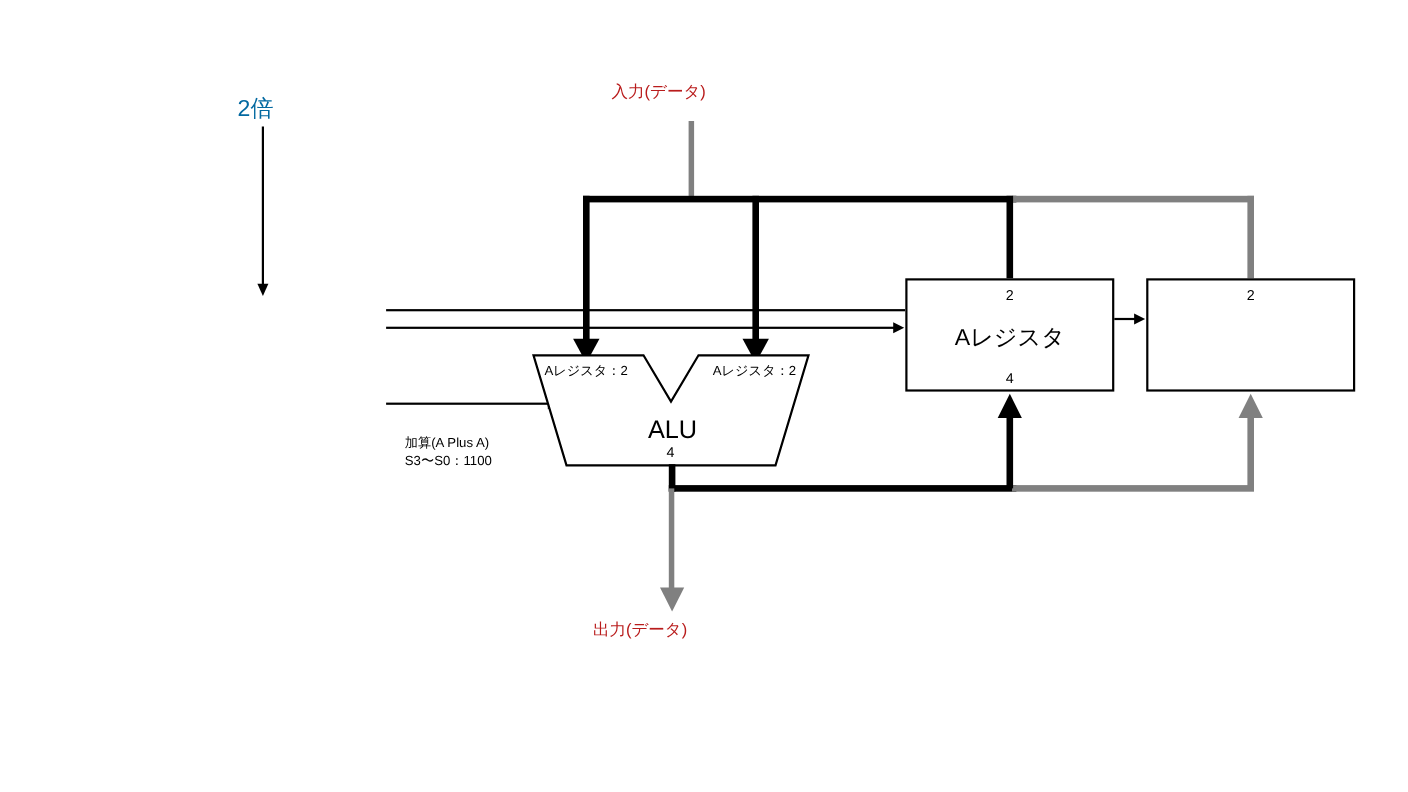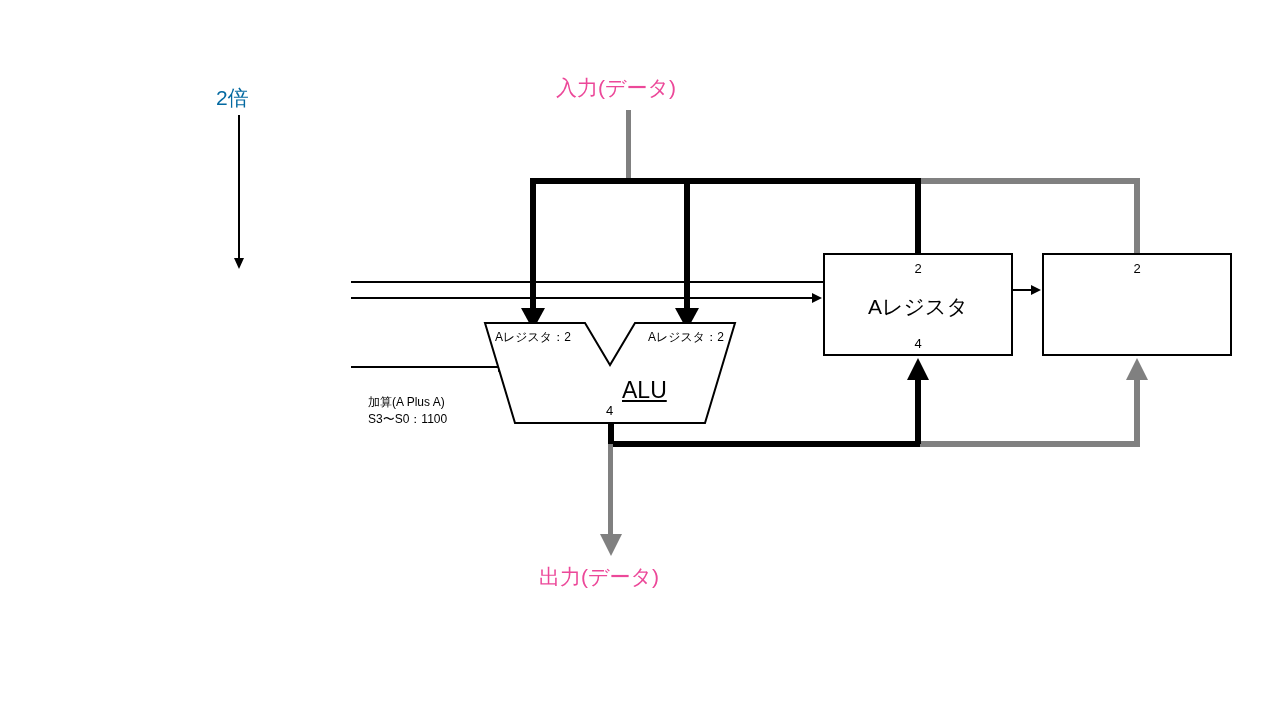--- a/index.html
+++ b/index.html
@@ -29,21 +29,21 @@
     position: absolute;
     left: 0;
     width: 100%;
     text-align: center;
     color: #000000;
     white-space: nowrap;
   }
 
   
   .t-title    { font-size: 21px; color:#0369a1; white-space: nowrap; }
-  .t-io       { font-size: 21px; color:#ec4899; white-space: nowrap; }
+  .t-io       { font-size: 15px; color:#b91c1c; white-space: nowrap; }
   .t-box      { font-size: 21px; color:#000; white-space: nowrap; }
   .t-alu      { font-size: 23px; color:#000; white-space: nowrap; }
   .t-small    { font-size: 12px; color:#000; white-space: nowrap; }
   .t-width    { font-size: 13px; color:#000; white-space: nowrap; }
   .t-ctrl     { font-size: 12px; color:#000; line-height: 17px; white-space: nowrap; }
 
   
   .wire { position: absolute; }
   .h-thin  { height: 2px;  background:#000000; }
   .v-thin  { width: 2px;   background:#000000; }
@@ -127,21 +127,21 @@
 
   <div class="wire v-bold" style="left:915px; top:178px; height:77px;"></div>
 
   <div class="wire v-gray" style="left:1134px; top:178px; height:77px;"></div>
 
   <svg id="alu-shape" width="260" height="110" viewBox="0 0 260 110">
     <polygon points="5,5 105,5 130,47 155,5 255,5 225,105 35,105" fill="#ffffff" stroke="#000000" stroke-width="2" stroke-linejoin="miter"></polygon>
   </svg>
   <div class="abs t-small" style="left:495px; top:329px;">Aレジスタ：2</div>
   <div class="abs t-small" style="left:648px; top:329px;">Aレジスタ：2</div>
-  <div class="abs t-alu" style="left:622px; top:377px;text-decoration:underline;">ALU</div>
+  <div class="abs t-alu" style="left:589px; top:377px;">ALU</div>
   <div class="abs t-width" style="left:606px; top:403px;">4</div>
 
   <div class="wire v-bold" style="left:608px; top:422px; height:25px;"></div>
 
   <div class="wire h-bold" style="left:608px; top:441px; width:316px;"></div>
 
   <div class="wire h-gray" style="left:920px; top:441px; width:220px;"></div>
 
   <div class="wire v-bold" style="left:915px; top:380px; height:64px;"></div>
   <div class="ah ah-up-bold" style="left:907px; top:358px;"></div>

